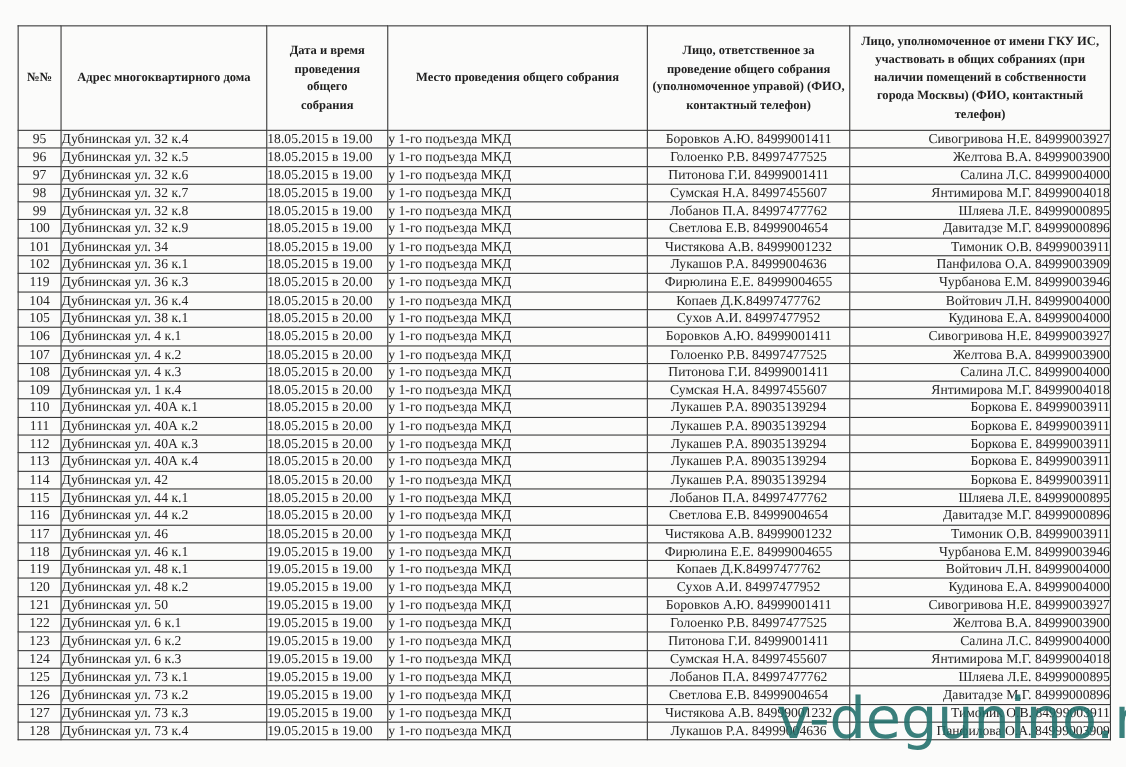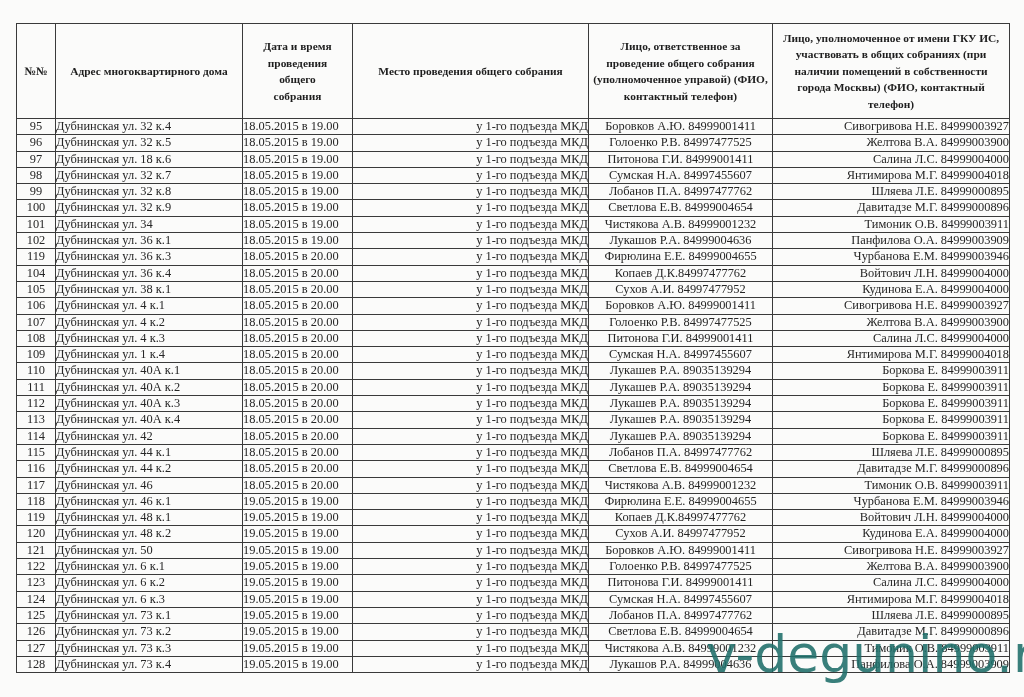--- a/index.html
+++ b/index.html
@@ -47,21 +47,21 @@
     }
     table.doc td {
       font-size: 12.4px;
       height: 15.3px;
       line-height: 15.3px;
       color: #262626;
     }
     td.c-num { text-align: center; }
     td.c-addr { text-align: left; padding-left: 3px; }
     td.c-date { text-align: left; }
-    td.c-place { text-align: right; }
+    td.c-place { text-align: left; }
     td.c-resp { text-align: center; padding-left: 3px; }
     td.c-gku { text-align: right; padding-left: 3px; }
 
     .watermark {
       position: absolute;
       left: 706px;
       top: 624px;
       font-family: "DejaVu Sans", "Liberation Sans", sans-serif;
       font-size: 52px;
       line-height: 60px;
@@ -107,21 +107,21 @@
         <tr>
           <td class="c-num">96</td>
           <td class="c-addr">Дубнинская ул. 32 к.5</td>
           <td class="c-date">18.05.2015 в 19.00</td>
           <td class="c-place">у 1-го подъезда МКД</td>
           <td class="c-resp">Голоенко Р.В. 84997477525</td>
           <td class="c-gku">Желтова В.А. 84999003900</td>
         </tr>
         <tr>
           <td class="c-num">97</td>
-          <td class="c-addr">Дубнинская ул. 18 к.6</td>
+          <td class="c-addr">Дубнинская ул. 32 к.6</td>
           <td class="c-date">18.05.2015 в 19.00</td>
           <td class="c-place">у 1-го подъезда МКД</td>
           <td class="c-resp">Питонова Г.И. 84999001411</td>
           <td class="c-gku">Салина Л.С. 84999004000</td>
         </tr>
         <tr>
           <td class="c-num">98</td>
           <td class="c-addr">Дубнинская ул. 32 к.7</td>
           <td class="c-date">18.05.2015 в 19.00</td>
           <td class="c-place">у 1-го подъезда МКД</td>

